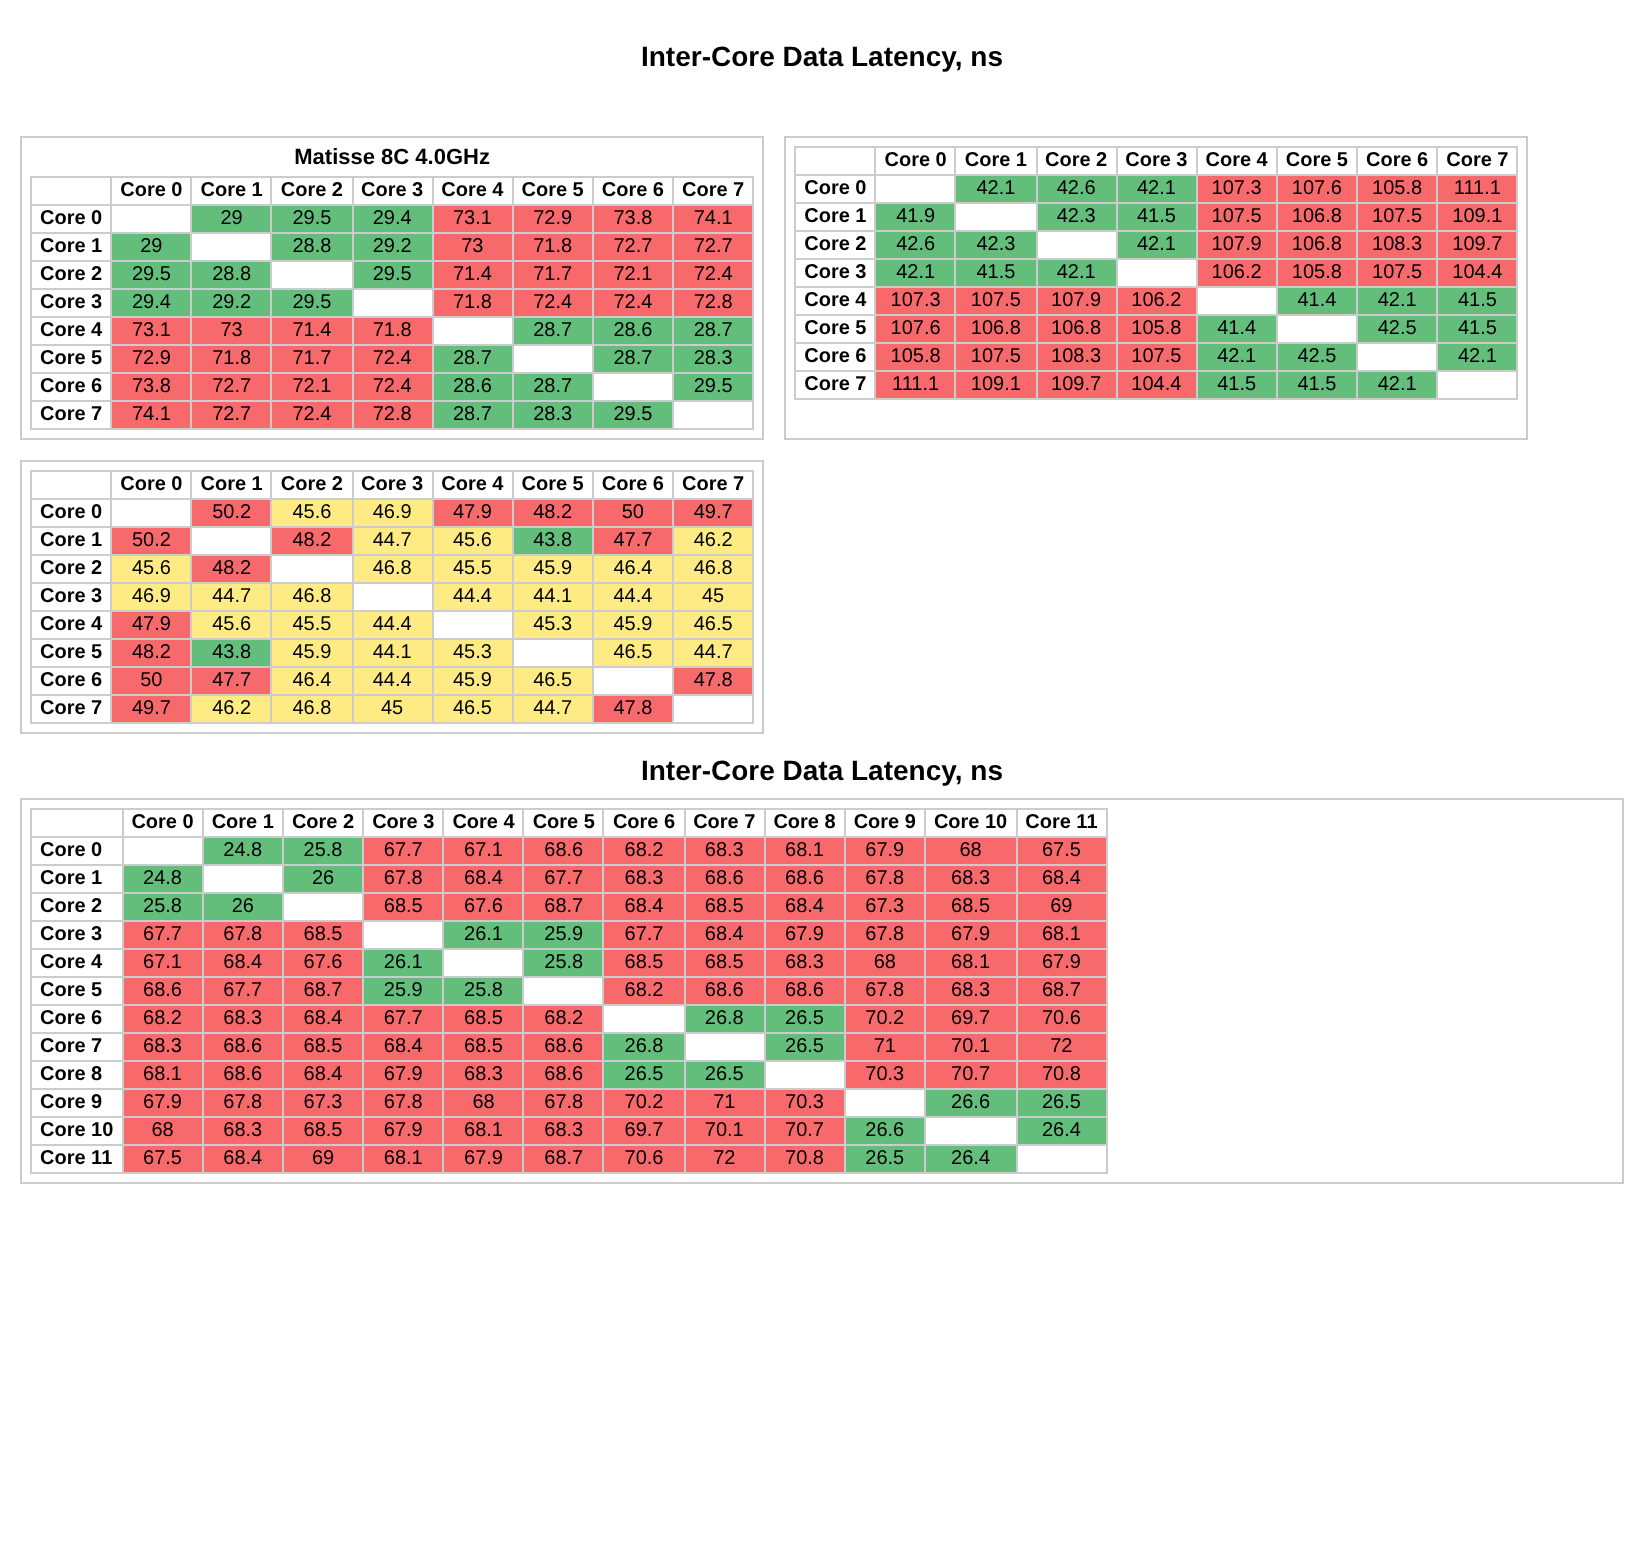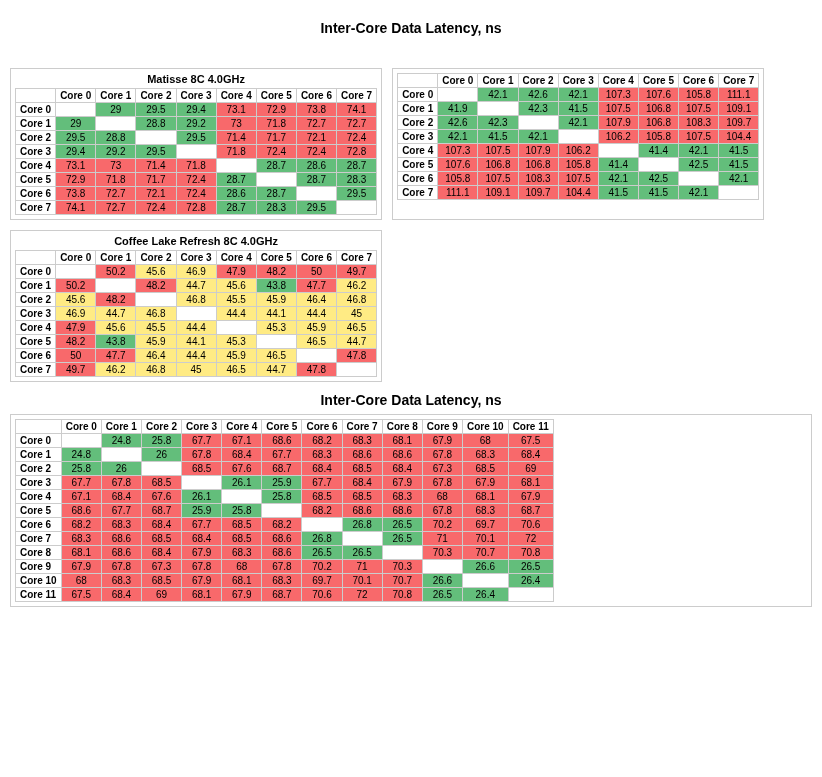--- a/index.html
+++ b/index.html
@@ -278,21 +278,20 @@
               <td style="background-color: rgb(99, 190, 123);">42.1</td>
               <td class="empty-cell"></td>
             </tr>
           </tbody>
         </table>
     </div>
   </div>
 
   <div style="display:flex; margin-bottom:10px;">
     <div class="table-container">
-      <div class="table-title">Coffee Lake Refresh 8C 4.0GHz</div>
       <table id="coffeelake-table">
           <thead>
             <tr>
               <th class="empty-cell"></th>
               <th>Core 0</th>
               <th>Core 1</th>
               <th>Core 2</th>
               <th>Core 3</th>
               <th>Core 4</th>
               <th>Core 5</th>

